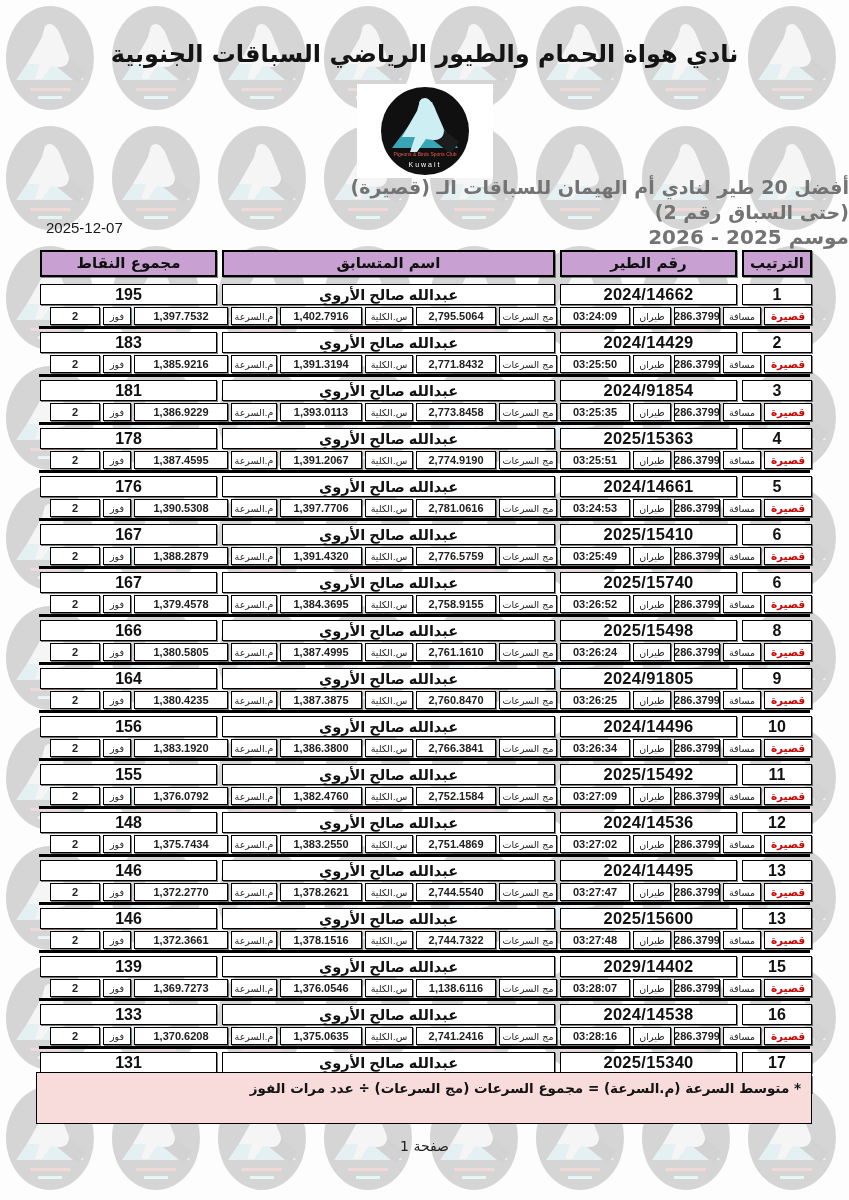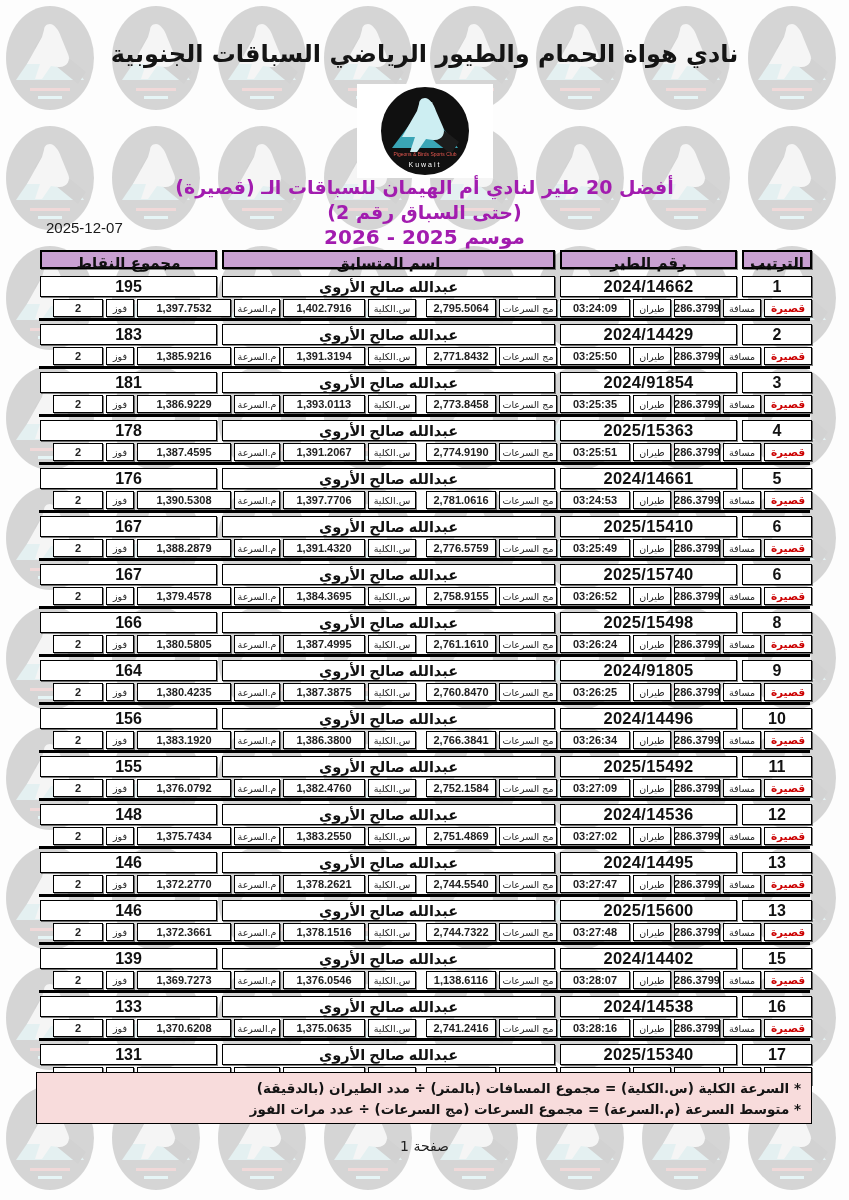--- a/index.html
+++ b/index.html
@@ -16,35 +16,35 @@
 
   .club-title {
     position: absolute; top: 40px; right: 0; left: 0;
     text-align: center; font-size: 24px; font-weight: bold; color: #141414;
     letter-spacing: .5px;
   }
   .logo-box {
     position: absolute; top: 84px; left: 357px; width: 136px; height: 94px;
     background: #fff; display: flex; align-items: center; justify-content: center;
   }
-  .red-line { position: absolute; right: 0; left: 0; text-align: center; font-weight: bold; color: #a21caf; }
+  .red-line { position: absolute; right: 0; left: 0; font-weight: bold; color: #737373; }
   .red1 { top: 176px; font-size: 19px; }
   .red2 { top: 201px; font-size: 19px; }
   .red3 { top: 225px; font-size: 20px; }
   .report-date {
     position: absolute; top: 219px; left: 46px; direction: ltr;
     font-size: 15px; color: #1a1a1a; font-family: "Liberation Sans", sans-serif;
   }
 
   .race-table { position: absolute; top: 250px; right: 37px; width: 776px; }
   .hdr-row { display: flex; gap: 5px; margin-bottom: 7px; }
   .hdr-cell {
     background: var(--header-bg, #c9a0d2);
     border: 2px solid #000; box-shadow: 1px 1px 0 rgba(0,0,0,.45);
-    height: 19px; line-height: 23px; text-align: center;
+    height: 27px; line-height: 23px; text-align: center;
     font-size: 15px; font-weight: bold; color: #101010;
   }
   .col-rank { width: 70px; } .col-bird { width: 177px; }
   .col-name { width: 333px; } .col-points { width: 177px; }
 
   .row-block { margin-bottom: 3px; }
   .main-row { display: flex; gap: 5px; margin-bottom: 2px; }
   .m-cell {
     background: #fff; border: 1.5px solid #000; box-shadow: 1px 1px 0 rgba(0,0,0,.5);
     height: 21px; text-align: center; font-weight: bold; color: #111;
@@ -60,21 +60,21 @@
   .s-cell {
     background: #fff; border: 1.3px solid #000; box-shadow: 1px 1px 0 rgba(0,0,0,.5);
     height: 18px; display: flex; align-items: center; justify-content: center;
     font-size: 9.5px; color: #222; white-space: nowrap; overflow: hidden;
   }
   .s-val { font-size: 11px; font-weight: bold; direction: ltr;
     font-family: "Liberation Sans", "DejaVu Sans", sans-serif; }
   .s-red { color: var(--accent-red, #cc0000); font-weight: bold; font-size: 10.5px; }
   .w-cat { width: 48px; } .w-lbl-dist { width: 38px; } .w-dist { width: 46px; }
   .w-lbl-fly { width: 38px; } .w-time { width: 70px; } .w-lbl-sum { width: 58px; }
-  .w-sum { width: 70px; margin-left: 7px; } .w-lbl-tot { width: 48px; } .w-tot { width: 82px; }
+  .w-sum { width: 80px; } .w-lbl-tot { width: 48px; } .w-tot { width: 82px; }
   .w-lbl-avg { width: 46px; } .w-avg { width: 94px; } .w-lbl-win { width: 28px; }
   .w-win { width: 50px; }
   .block-bar { height: 3px; background: #000; width: calc(100% - 5px); margin: 1px 2px 0 3px; }
 
   .footnotes {
     position: absolute; top: 1072px; right: 37px; width: 776px; height: 52px;
     background: var(--footer-bg, #f8dcdc); border: 1.5px solid #000;
     padding: 5px 10px 0 10px; font-size: 13.5px; font-weight: bold; color: #141414;
     line-height: 1.55;
   }
@@ -1106,21 +1106,21 @@
       <div class="s-cell s-val w-avg">1,372.3661</div>
       <div class="s-cell w-lbl-win">فوز</div>
       <div class="s-cell s-val w-win">2</div>
     </div>
     <div class="block-bar"></div>
   </div>
 
   <div class="row-block">
     <div class="main-row">
       <div class="m-cell rank col-rank">15</div>
-      <div class="m-cell bird col-bird">2024/14402</div>
+      <div class="m-cell bird col-bird">2029/14402</div>
       <div class="m-cell name col-name">عبدالله صالح الأروي</div>
       <div class="m-cell points col-points">139</div>
     </div>
     <div class="sub-row">
       <div class="s-cell s-red w-cat">قصيرة</div>
       <div class="s-cell w-lbl-dist">مسافة</div>
       <div class="s-cell s-val w-dist">286.3799</div>
       <div class="s-cell w-lbl-fly">طيران</div>
       <div class="s-cell s-val w-time">03:28:07</div>
       <div class="s-cell w-lbl-sum">مج السرعات</div>
@@ -1181,19 +1181,18 @@
       <div class="s-cell s-val w-avg">1,367.3254</div>
       <div class="s-cell w-lbl-win">فوز</div>
       <div class="s-cell s-val w-win">2</div>
     </div>
     <div class="block-bar"></div>
   </div>
 </div>
     </div>
 
     <div class="footnotes">
-      <div>* السرعة الكلية (س.الكلية) = مجموع المسافات (بالمتر) ÷ مدد الطيران (بالدقيقة)</div>
       <div>* متوسط السرعة (م.السرعة) = مجموع السرعات (مج السرعات) ÷ عدد مرات الفوز</div>
     </div>
 
     <div class="page-number">صفحة 1</div>
   </div>
 </div>
 
 </body></html>

